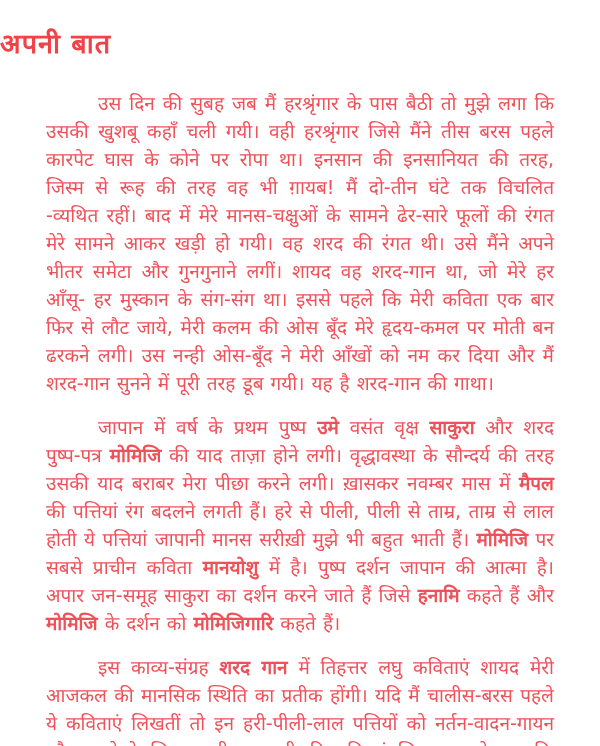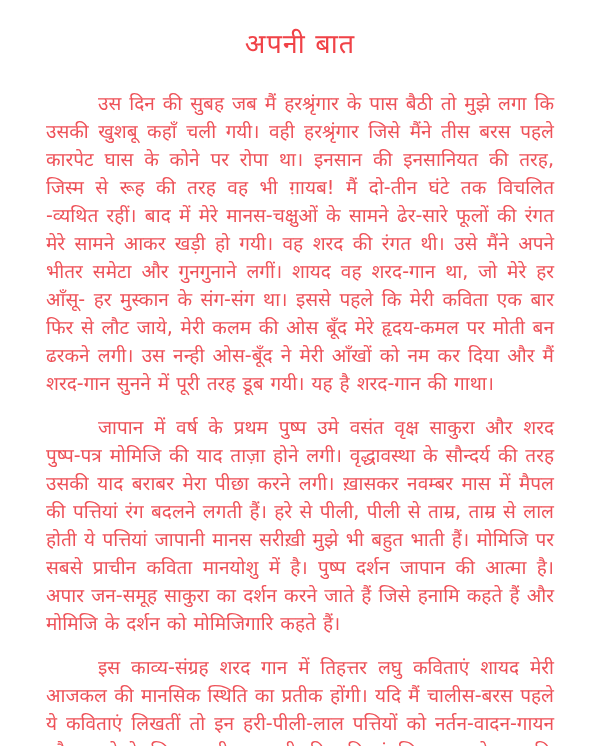--- a/index.html
+++ b/index.html
@@ -12,39 +12,39 @@
     width: 600px;
     height: 746px;
     background: #ffffff;
     overflow: hidden;
     font-family: "DejaVu Sans", "Liberation Sans", sans-serif;
   }
   .title {
     margin: 0;
     padding-top: 24px;
     padding-bottom: 0;
-    text-align: center;
+    text-align: left;
     font-size: 27px;
-    font-weight: 400;
+    font-weight: 700;
     letter-spacing: 1px;
   }
   .content {
     margin-top: 28px;
     padding: 0 30px 0 30px;
   }
   .para {
     margin: 16px;
     text-indent: 52px;
     text-align: justify;
     font-size: 19px;
     line-height: 28px;
     word-spacing: 1px;
   }
   .para .bold {
-    font-weight: 400;
+    font-weight: 700;
   }
 </style>
 </head>
 <body>
 
 <div class="page">
   <h1 class="title" style="color: rgb(240, 66, 71);">अपनी बात</h1>
   <div class="content" style="color: rgb(238, 81, 88);">
     <p class="para"><span>उस दिन की सुबह जब मैं हरश्रृंगार के पास बैठी तो मुझे लगा कि उसकी खुशबू कहाँ चली गयी। वही हरश्रृंगार जिसे मैंने तीस बरस पहले कारपेट घास के कोने पर रोपा था। इनसान की इनसानियत की तरह, जिस्म से रूह की तरह वह भी ग़ायब! मैं दो-तीन घंटे तक विचलित -व्यथित रहीं। बाद में मेरे मानस-चक्षुओं के सामने ढेर-सारे फूलों की रंगत मेरे सामने आकर खड़ी हो गयी। वह शरद की रंगत थी। उसे मैंने अपने भीतर समेटा और गुनगुनाने लगीं। शायद वह शरद-गान था, जो मेरे हर आँसू- हर मुस्कान के संग-संग था। इससे पहले कि मेरी कविता एक बार फिर से लौट जाये, मेरी कलम की ओस बूँद मेरे हृदय-कमल पर मोती बन ढरकने लगी। उस नन्ही ओस-बूँद ने मेरी आँखों को नम कर दिया और मैं शरद-गान सुनने में पूरी तरह डूब गयी। यह है शरद-गान की गाथा।</span></p>
     <p class="para"><span>जापान में वर्ष के प्रथम पुष्प </span><span class="bold">उमे</span><span> वसंत वृक्ष </span><span class="bold">साकुरा</span><span> और शरद पुष्प-पत्र </span><span class="bold">मोमिजि</span><span> की याद ताज़ा होने लगी। वृद्धावस्था के सौन्दर्य की तरह उसकी याद बराबर मेरा पीछा करने लगी। ख़ासकर नवम्बर मास में </span><span class="bold">मैपल</span><span> की पत्तियां रंग बदलने लगती हैं। हरे से पीली, पीली से ताम्र, ताम्र से लाल होती ये पत्तियां जापानी मानस सरीख़ी मुझे भी बहुत भाती हैं। </span><span class="bold">मोमिजि</span><span> पर सबसे प्राचीन कविता </span><span class="bold">मानयोशु</span><span> में है। पुष्प दर्शन जापान की आत्मा है। अपार जन-समूह साकुरा का दर्शन करने जाते हैं जिसे </span><span class="bold">हनामि</span><span> कहते हैं और </span><span class="bold">मोमिजि</span><span> के दर्शन को </span><span class="bold">मोमिजिगारि</span><span> कहते हैं।</span></p>

